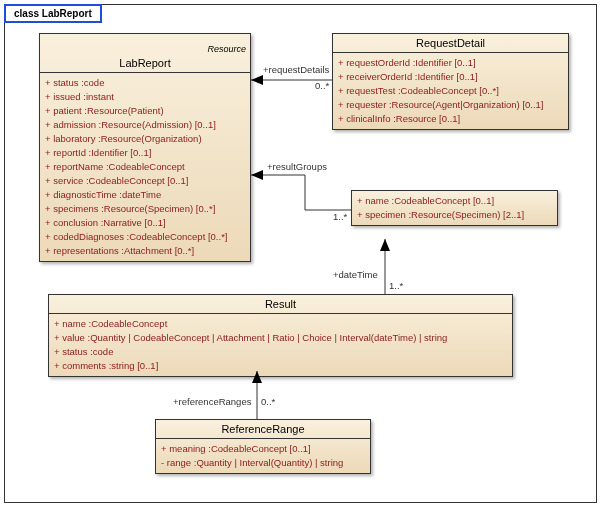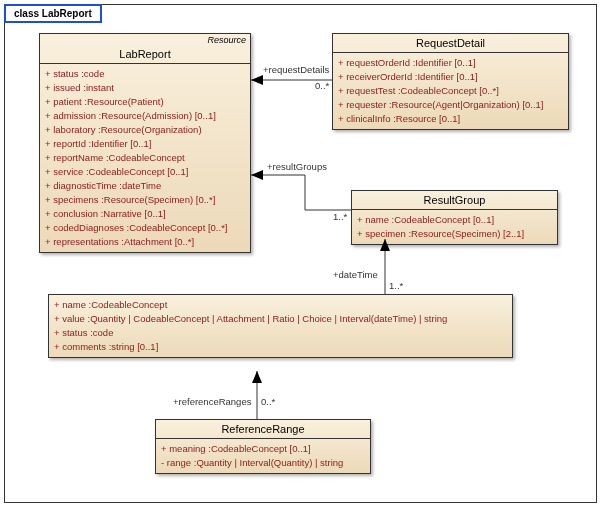--- a/index.html
+++ b/index.html
@@ -1,21 +1,21 @@
 <!DOCTYPE html>
 <html><head>
 <meta charset="utf-8">
 <style>
 *{box-sizing:border-box;margin:0;padding:0}
 body{font-family:Arial,sans-serif;font-size:10px;background:#fff;width:601px;height:507px;position:relative}
 .frame{position:absolute;left:4px;top:4px;width:593px;height:499px;border:1px solid #333}
 .frame-tab{position:absolute;left:-1px;top:-1px;border:2px solid #1d4ed8;background:#fff;padding:2px 8px;font-weight:bold;font-size:10px}
 .class-box{position:absolute;border:1px solid #333;background:linear-gradient(#f9f0dd,#ecd9b8);box-shadow:2px 2px 3px rgba(0,0,0,0.3)}
 .class-head{border-bottom:1px solid #333;text-align:center;padding:3px 4px;font-weight:normal;font-size:11px}
-.stereo{font-size:9px;font-style:italic;text-align:right;padding:1px 4px 0}
+.stereo{font-size:9px;font-style:italic;text-align:right;padding:10px 4px 0}
 .class-body{padding:3px 5px}
 .attr{color:#8b1a1a;font-size:9.5px;line-height:14px;white-space:nowrap}
 svg{position:absolute;left:0;top:0;pointer-events:none}
 .assoc-label{position:absolute;font-size:9.5px;color:#333}
 </style>
 </head>
 <body>
 
 <div class="frame">
   <div class="frame-tab">class LabReport</div>
@@ -45,28 +45,28 @@
     <div class="class-body">
       <div class="attr">+  requestOrderId :Identifier [0..1]</div>
       <div class="attr">+  receiverOrderId :Identifier [0..1]</div>
       <div class="attr">+  requestTest :CodeableConcept [0..*]</div>
       <div class="attr">+  requester :Resource(Agent|Organization) [0..1]</div>
       <div class="attr">+  clinicalInfo :Resource [0..1]</div>
     </div>
   </div>
 
   <div class="class-box" style="left:346px;top:185px;width:207px">
-    <div class="class-head">ResultGroup</div>
     <div class="class-body">
       <div class="attr">+  name :CodeableConcept [0..1]</div>
       <div class="attr">+  specimen :Resource(Specimen) [2..1]</div>
     </div>
   </div>
 
   <div class="class-box" style="left:43px;top:289px;width:465px">
+    <div class="class-head">Result</div>
     <div class="class-body">
       <div class="attr">+  name :CodeableConcept</div>
       <div class="attr">+  value :Quantity | CodeableConcept | Attachment | Ratio | Choice | Interval(dateTime) | string</div>
       <div class="attr">+  status :code</div>
       <div class="attr">+  comments :string [0..1]</div>
     </div>
   </div>
 
   <div class="class-box" style="left:150px;top:414px;width:216px">
     <div class="class-head">ReferenceRange</div>

